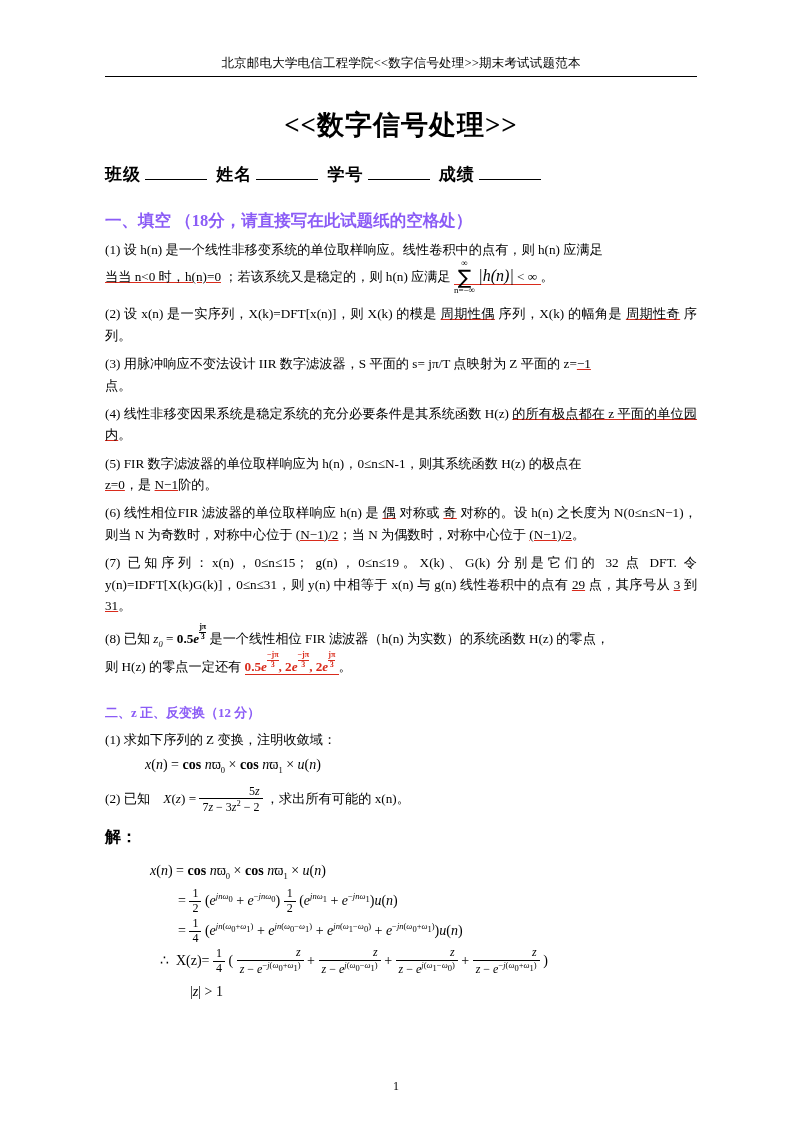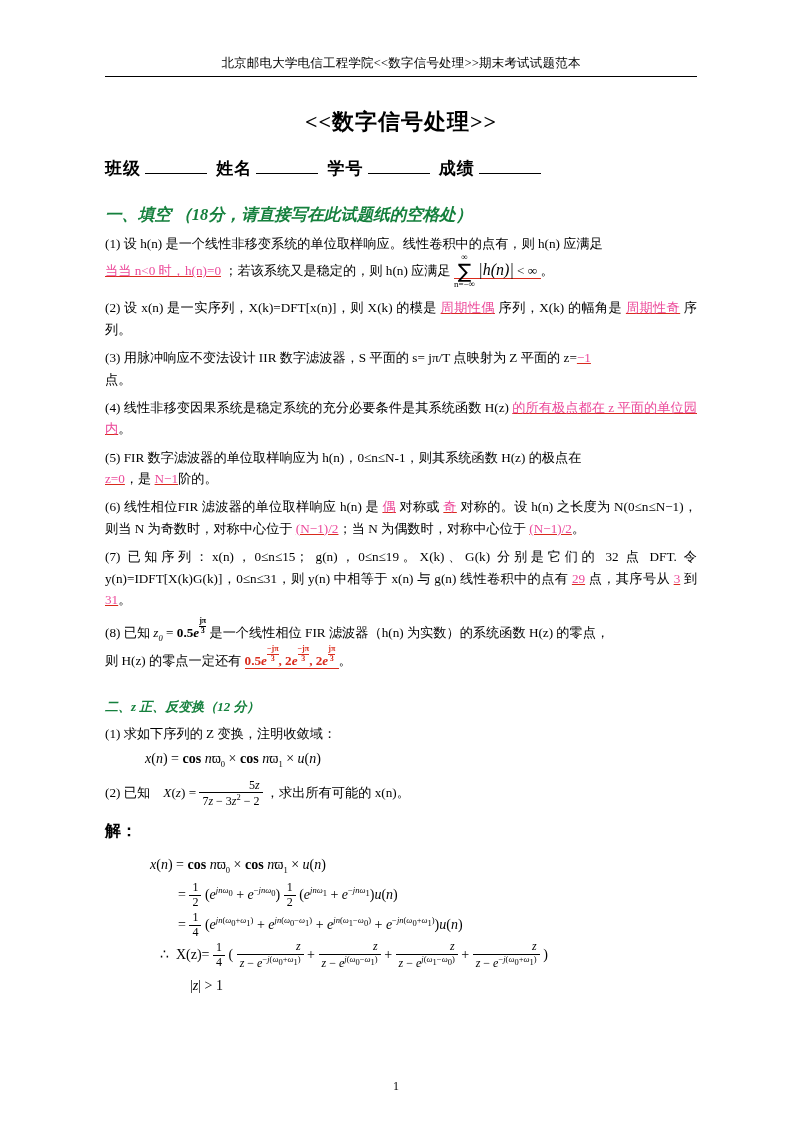--- a/index.html
+++ b/index.html
@@ -26,21 +26,21 @@
   .header-line {
     text-align: center;
     font-size: 12.5px;
     font-family: "Liberation Serif", serif;
     padding-bottom: 4px;
     border-bottom: 1.6px solid #000;
     letter-spacing: 0.2px;
   }
   .doc-title {
     text-align: center;
-    font-size: 22px;
+    font-size: 27px;
     font-weight: bold;
     margin-top: 30px;
     letter-spacing: 1px;
   }
   .fill-row {
     text-align: left;
     font-size: 17px;
     font-weight: bold;
     margin-top: 20px;
     letter-spacing: 1px;
@@ -57,27 +57,26 @@
     margin-top: 24px;
     margin-bottom: 6px;
   }
   .item {
     font-size: 13.2px;
     line-height: 1.62;
     margin-top: 7px;
     text-align: justify;
   }
   .ans {
-    color: #ec4899;
+    color: #000000;
     text-decoration: underline;
     text-decoration-color: #d92b1c;
   }
   .ans-nou {
-    color: #15803d;
-    font-style: italic;
+    color: #8b5cf6;
   }
   .sum-wrap {
     display: inline-block;
     vertical-align: middle;
     text-align: center;
     font-size: 11px;
     line-height: 1;
     position: relative;
     top: -1px;
   }

